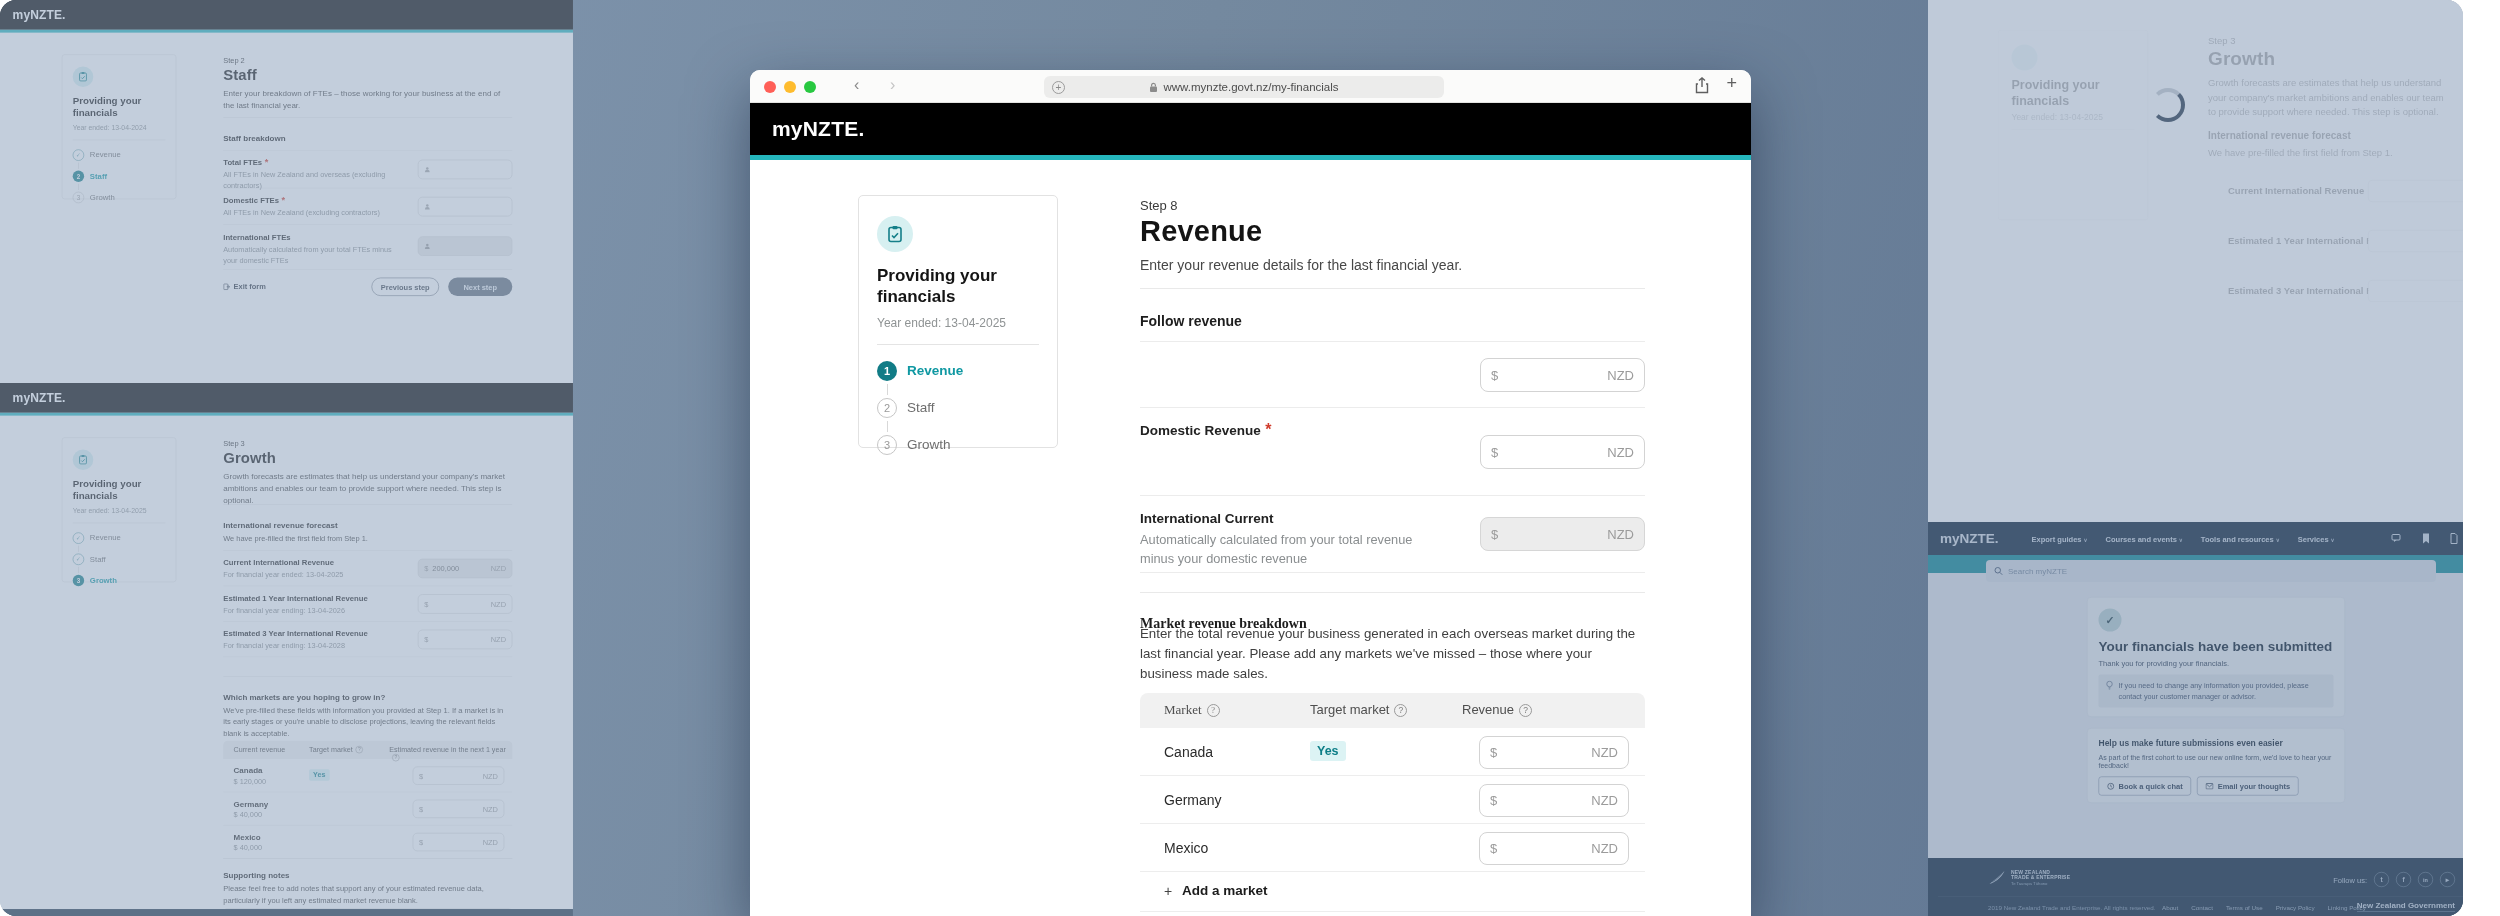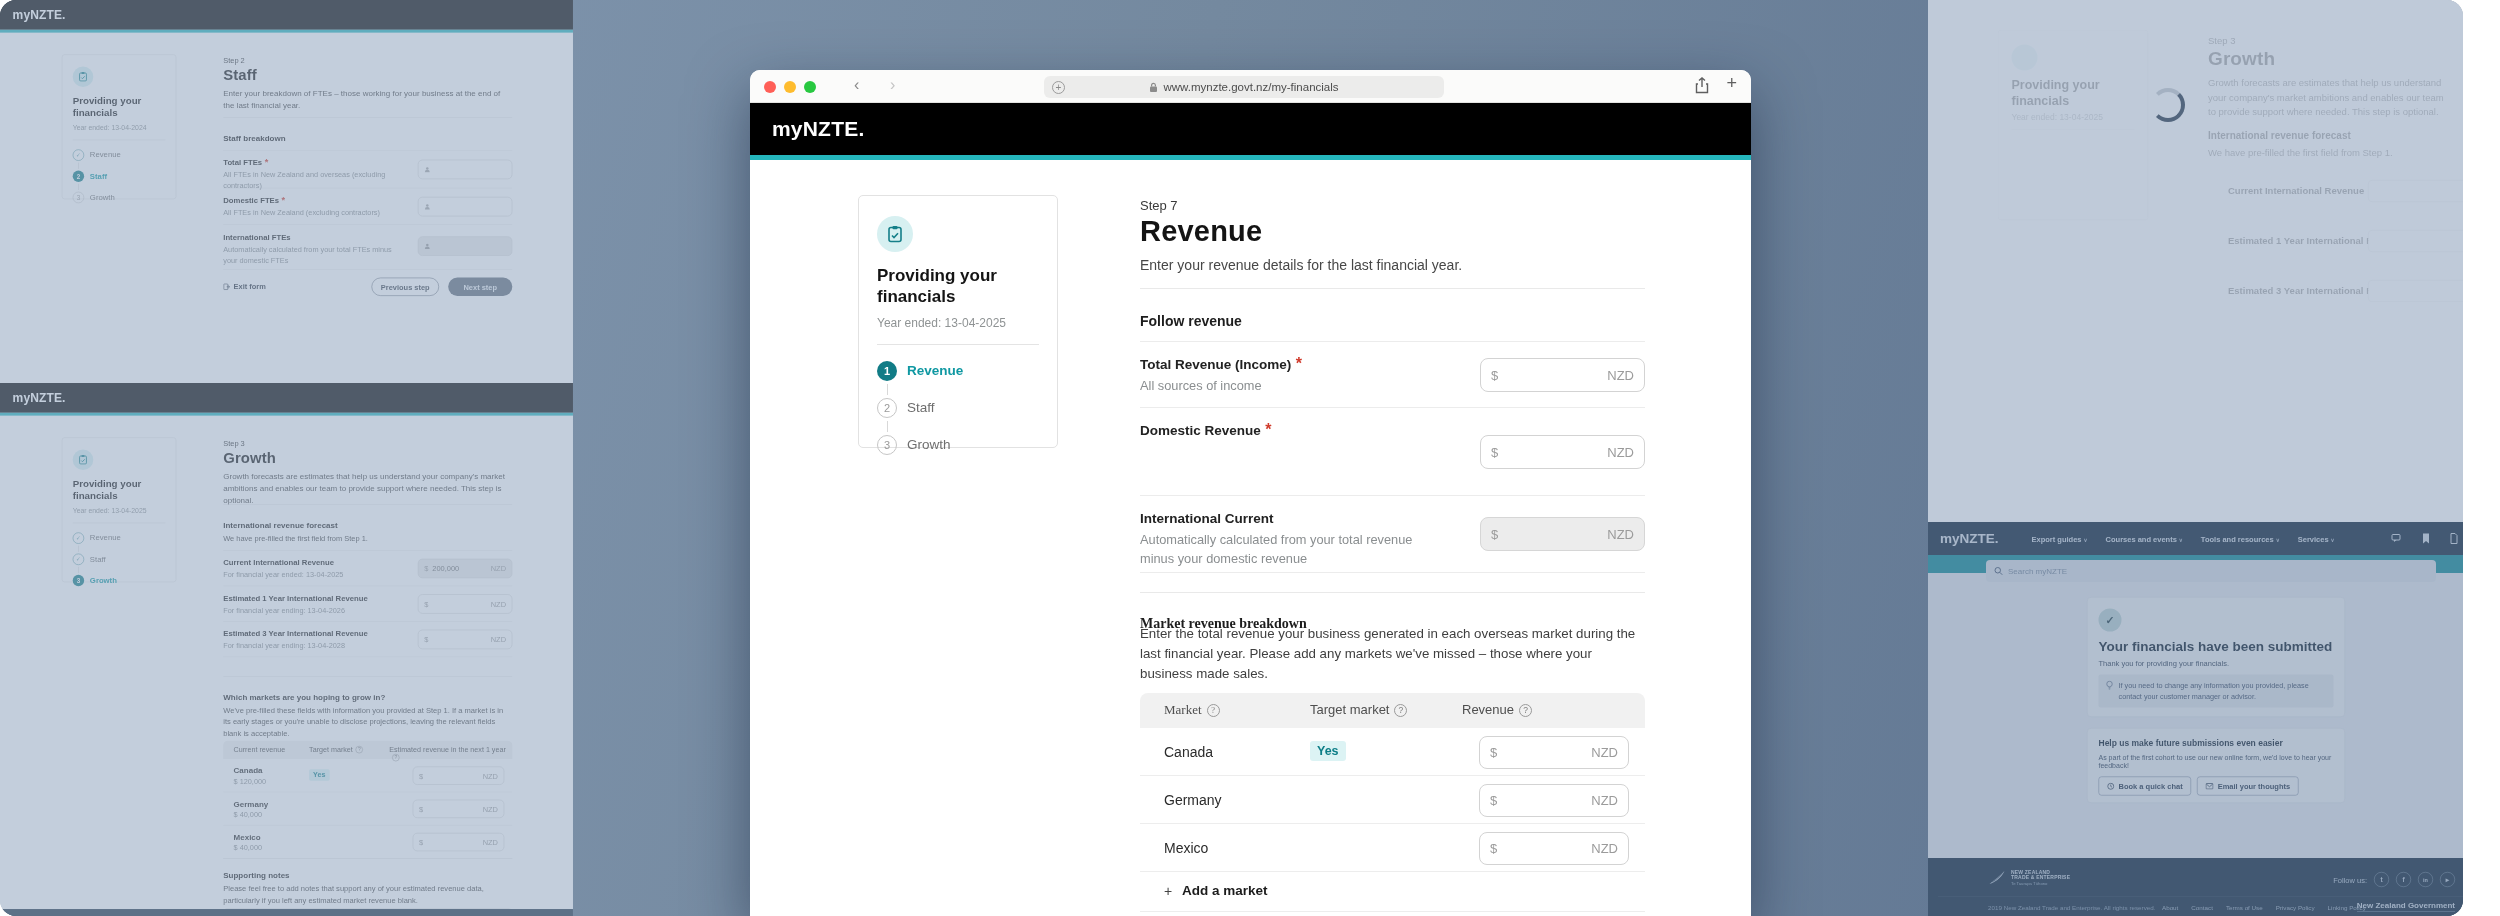--- a/index.html
+++ b/index.html
@@ -509,33 +509,28 @@
           </div>
           <div class="sconn"></div>
           <div class="step">
             <span class="sdot todo">3</span>
             <span class="slabel">Growth</span>
           </div>
         </div>
       </div>
 
       <div class="a" style="left:390px;top:0;width:505px;height:756px;">
-        <div class="steplab a" style="top:38px;">Step 7</div>
+        <div class="steplab a" style="top:38px;">Step 8</div>
         <div class="bigtitle a" style="top:55px;font-size:29px;">Revenue</div>
         <div class="sub a" style="top:95px;width:505px;">Enter your revenue details for the last financial year.</div>
         <div class="hdiv a" style="top:128px;width:505px;"></div>
         <div class="sechead a" style="top:153px;">Follow revenue</div>
 
         <div class="a" style="top:181px;width:505px;border-top:1px solid #ececec;">
           <div class="frow" style="height:66px;padding-top:13px;">
-            <div style="width:300px;">
-              <span class="flabel">Total Revenue (Income)</span>
-              <span class="req">*</span>
-              <div class="fdesc">All sources of income</div>
-            </div>
             <div class="inp" style="right:0;top:16px;width:165px;">
               <span class="sym">$</span>
               <span>NZD</span>
             </div>
           </div>
           <div class="frow" style="height:88px;padding-top:13px;">
             <div style="width:300px;">
               <span class="flabel">Domestic Revenue</span>
               <span class="req">*</span>
             </div>

